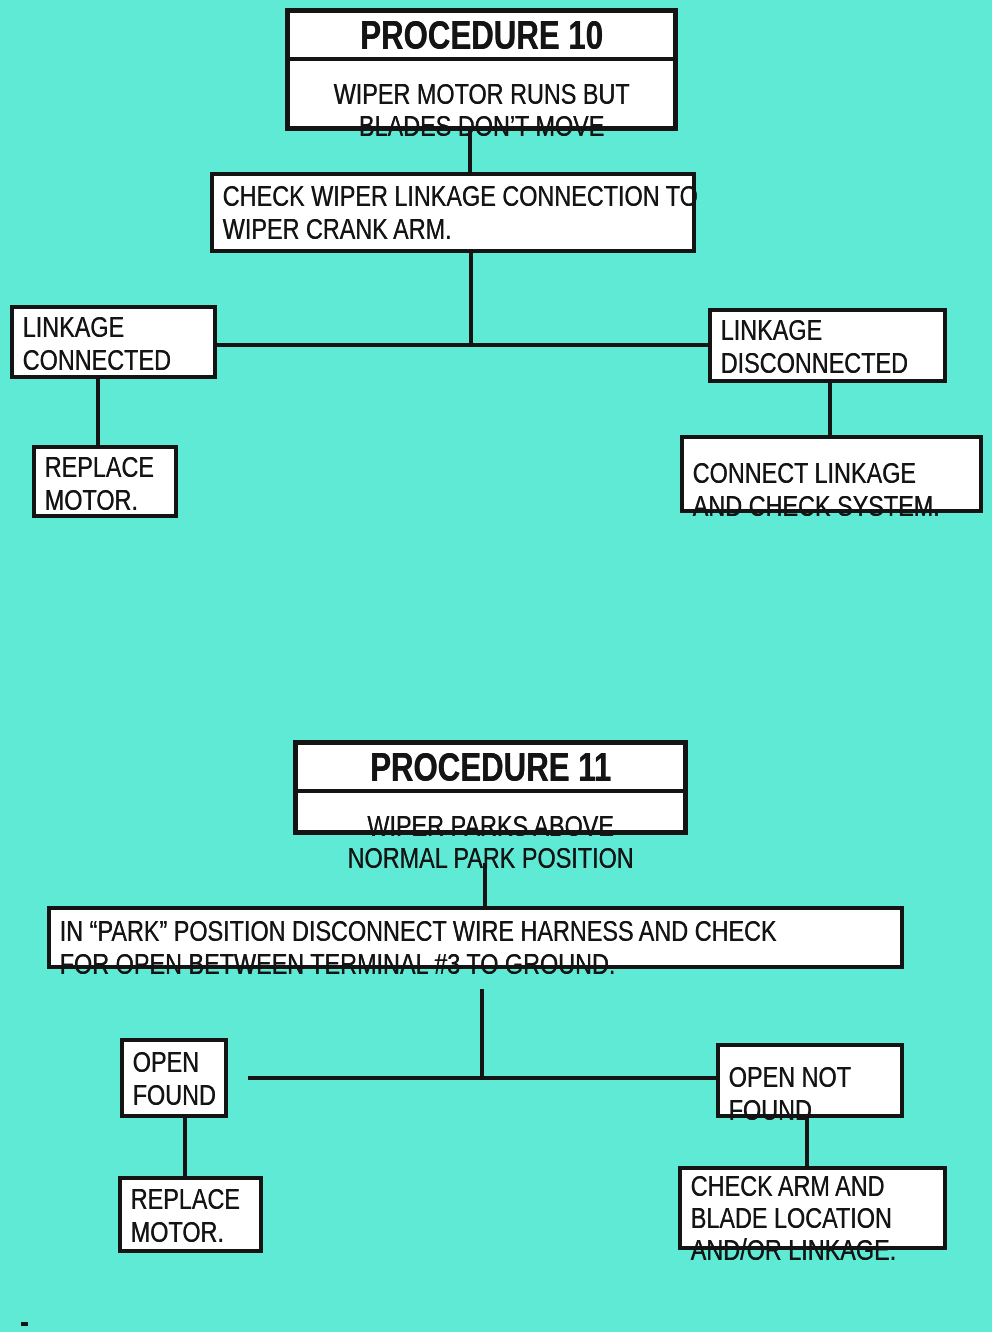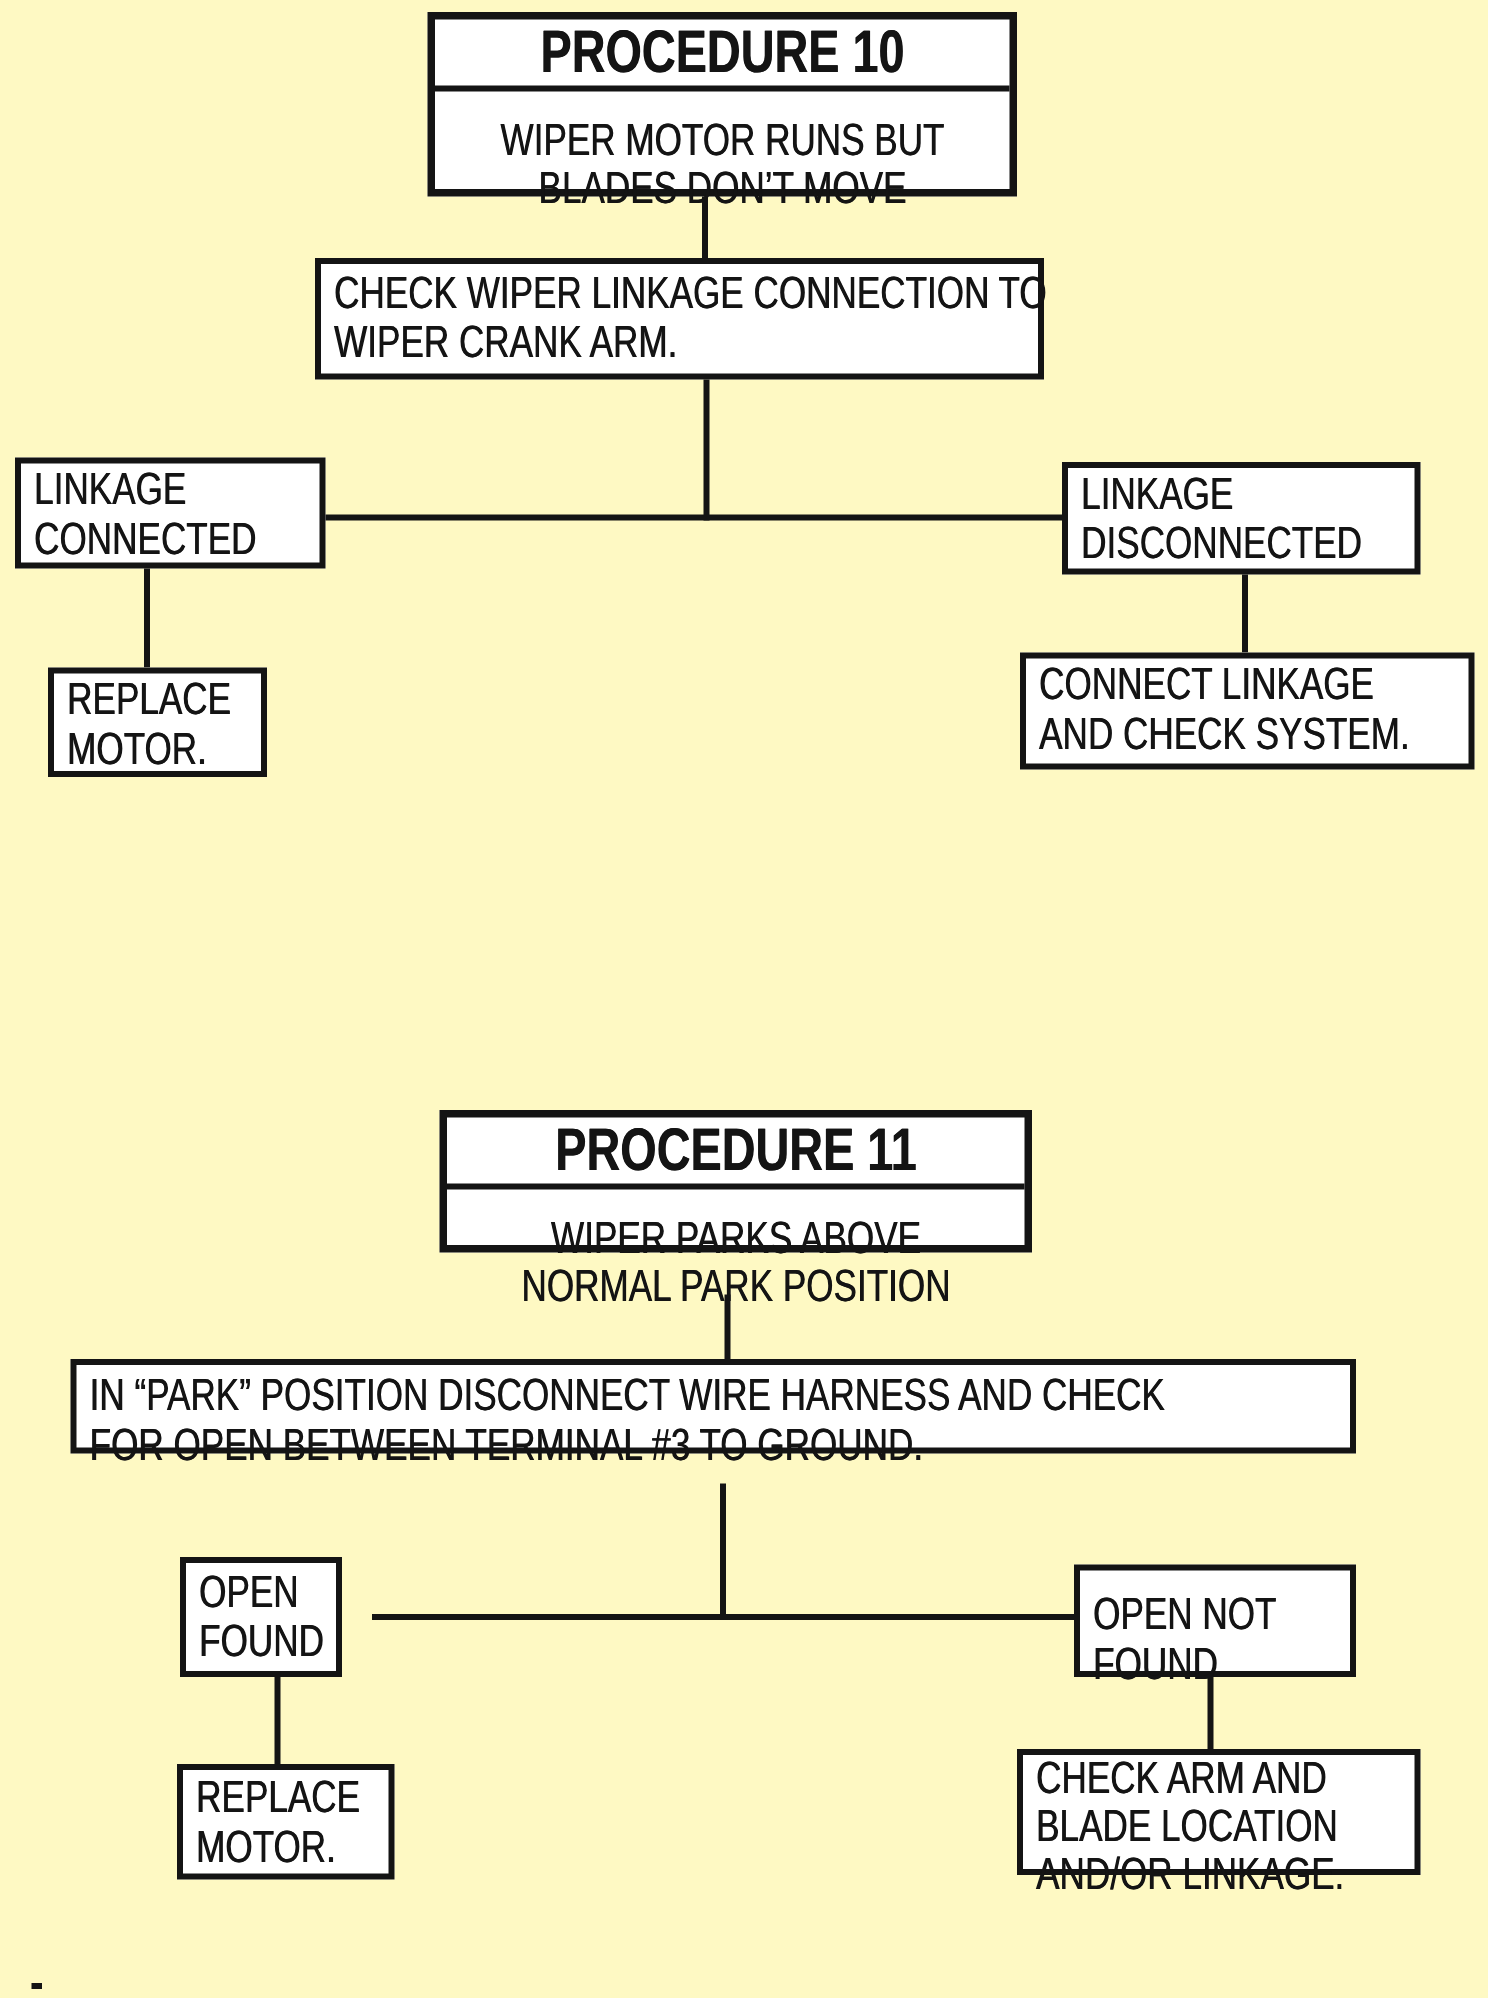--- a/index.html
+++ b/index.html
@@ -1,20 +1,20 @@
 <!DOCTYPE html>
 <html><head>
 <meta charset="utf-8">
 <style>
   html, body { margin: 0; padding: 0; background: #ffffff; }
   #page {
     position: relative;
     width: 992px;
     height: 1332px;
-    background: #fef9c3;
+    background: #5eead4;
     overflow: hidden;
     font-family: "Liberation Sans", sans-serif;
   }
   
   .node {
     position: absolute;
     box-sizing: border-box;
     border: 4px solid #141414;
     background: #ffffff;
     color: #141414;
@@ -82,21 +82,21 @@
 
   <div class="ln" style="left:96px; top:379px; width:4px; height:66px;"></div>
 
   <div class="node" style="left:32px; top:445px; width:146px; height:73px; padding-top:1px;">
     <div class="t tl pl">REPLACE</div>
     <div class="t tl pl">MOTOR.</div>
   </div>
 
   <div class="ln" style="left:828px; top:383px; width:4px; height:52px;"></div>
 
-  <div class="node" style="left:680px; top:435px; width:303px; height:78px; padding-top:1px;">
+  <div class="node" style="left:680px; top:435px; width:303px; height:78px; padding-top:17px;">
     <div class="t tl pl">CONNECT LINKAGE</div>
     <div class="t tl pl">AND CHECK SYSTEM.</div>
   </div>
 
   <div class="node hdr" style="left:293px; top:740px; width:395px; height:95px;">
     <div class="hd-title">
       <div class="t tc title">PROCEDURE 11</div>
     </div>
     <div class="hd-sub lh32">
       <div class="t tc">WIPER PARKS ABOVE</div>

